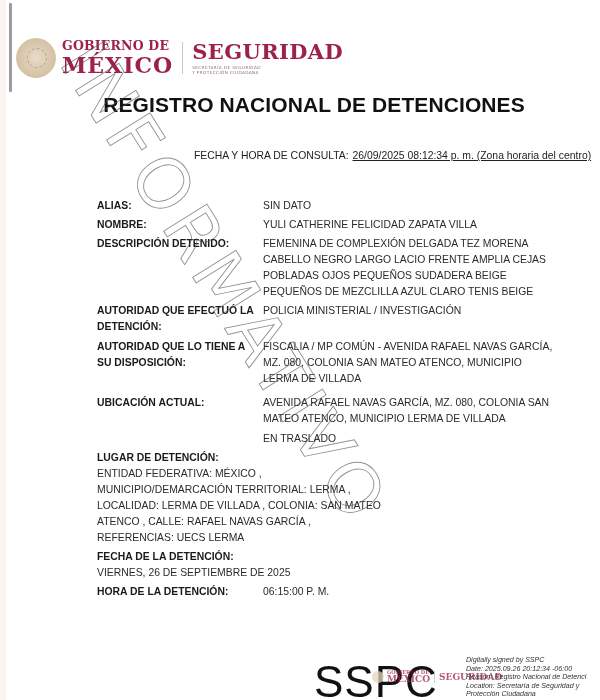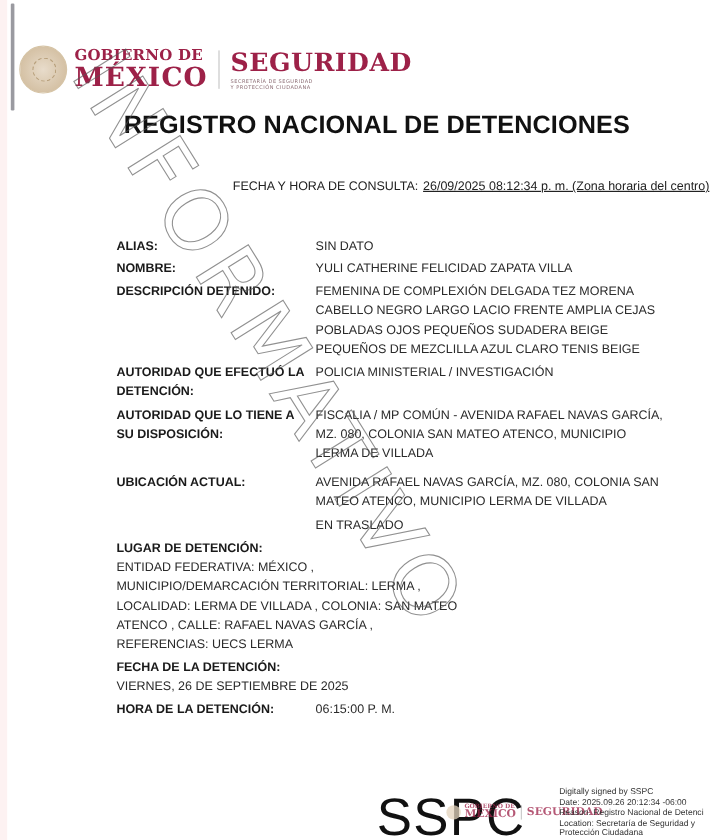--- a/index.html
+++ b/index.html
@@ -36,21 +36,21 @@
   .watermark { position: absolute; left: 0; top: 0; width: 600px; height: 700px; pointer-events: none; }
 
   
   .sspc { position: absolute; left: 314px; top: 660px; font-size: 44px; color: #111; letter-spacing: 1px; line-height: 1; font-family: "Liberation Sans", sans-serif; }
   .mini-logo { position: absolute; left: 372px; top: 670px; display: flex; align-items: center; opacity: 0.75; }
   .mini-logo .mg { color: #9d2148; font-family: "DejaVu Serif", serif; font-weight: bold; font-size: 5px; line-height: 1; }
   .mini-logo .mg b { font-size: 9px; display: block; }
   .mini-logo .md { width: 1px; height: 12px; background: #bbb; margin: 0 4px; }
   .mini-logo .ms { color: #9d2148; font-family: "DejaVu Serif", serif; font-weight: bold; font-size: 9px; }
   .mini-emblem { width: 12px; height: 12px; border-radius: 50%; background: #e3d4bd; margin-right: 3px; }
-  .sig { position: absolute; left: 466px; top: 656px; font-size: 7.1px; line-height: 8.6px; color: #333; white-space: nowrap; }
+  .sig { position: absolute; left: 466px; top: 656px; font-size: 7.1px; line-height: 8.6px; color: #333; white-space: nowrap; font-style: italic; }
 </style>
 </head>
 <body>
 
 <div class="left-tint"></div>
 <div class="scroll-indicator"></div>
 
 <div class="header">
   <div class="emblem"></div>
   <div class="gob">

